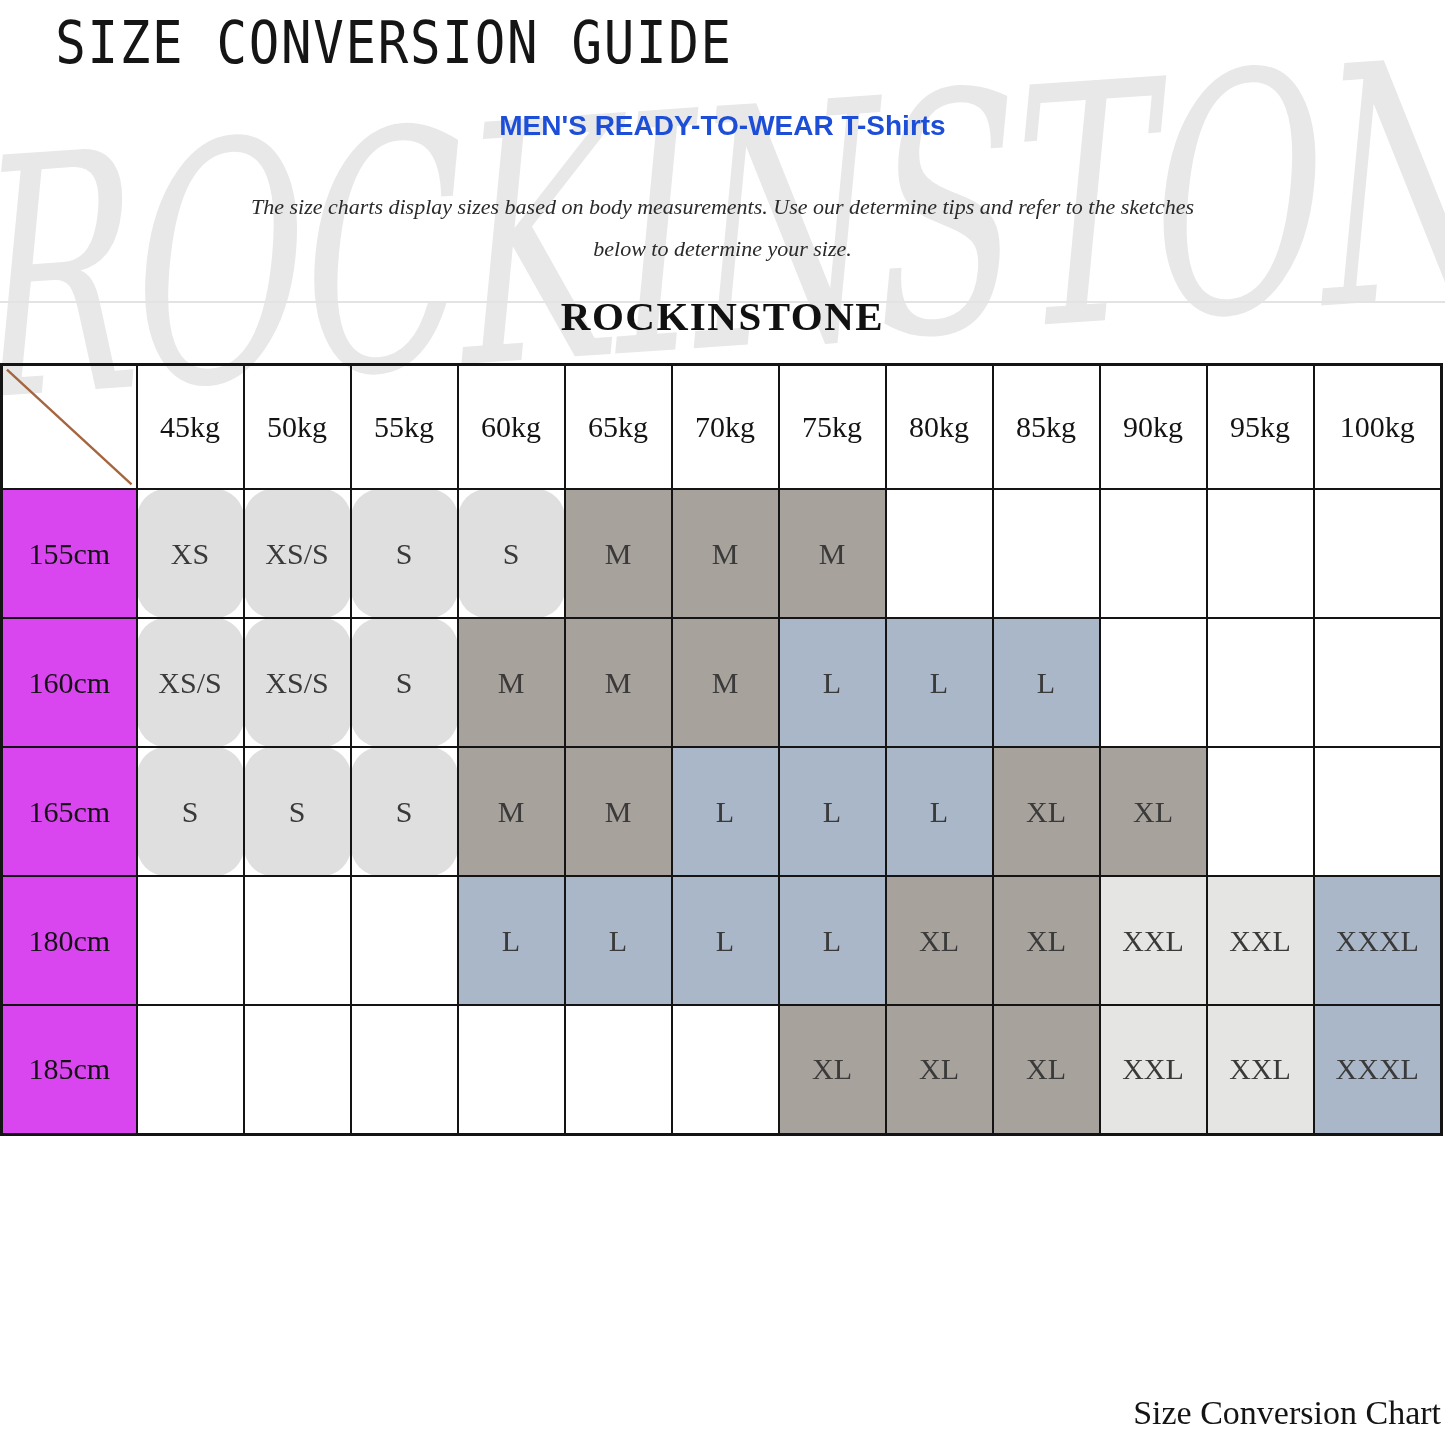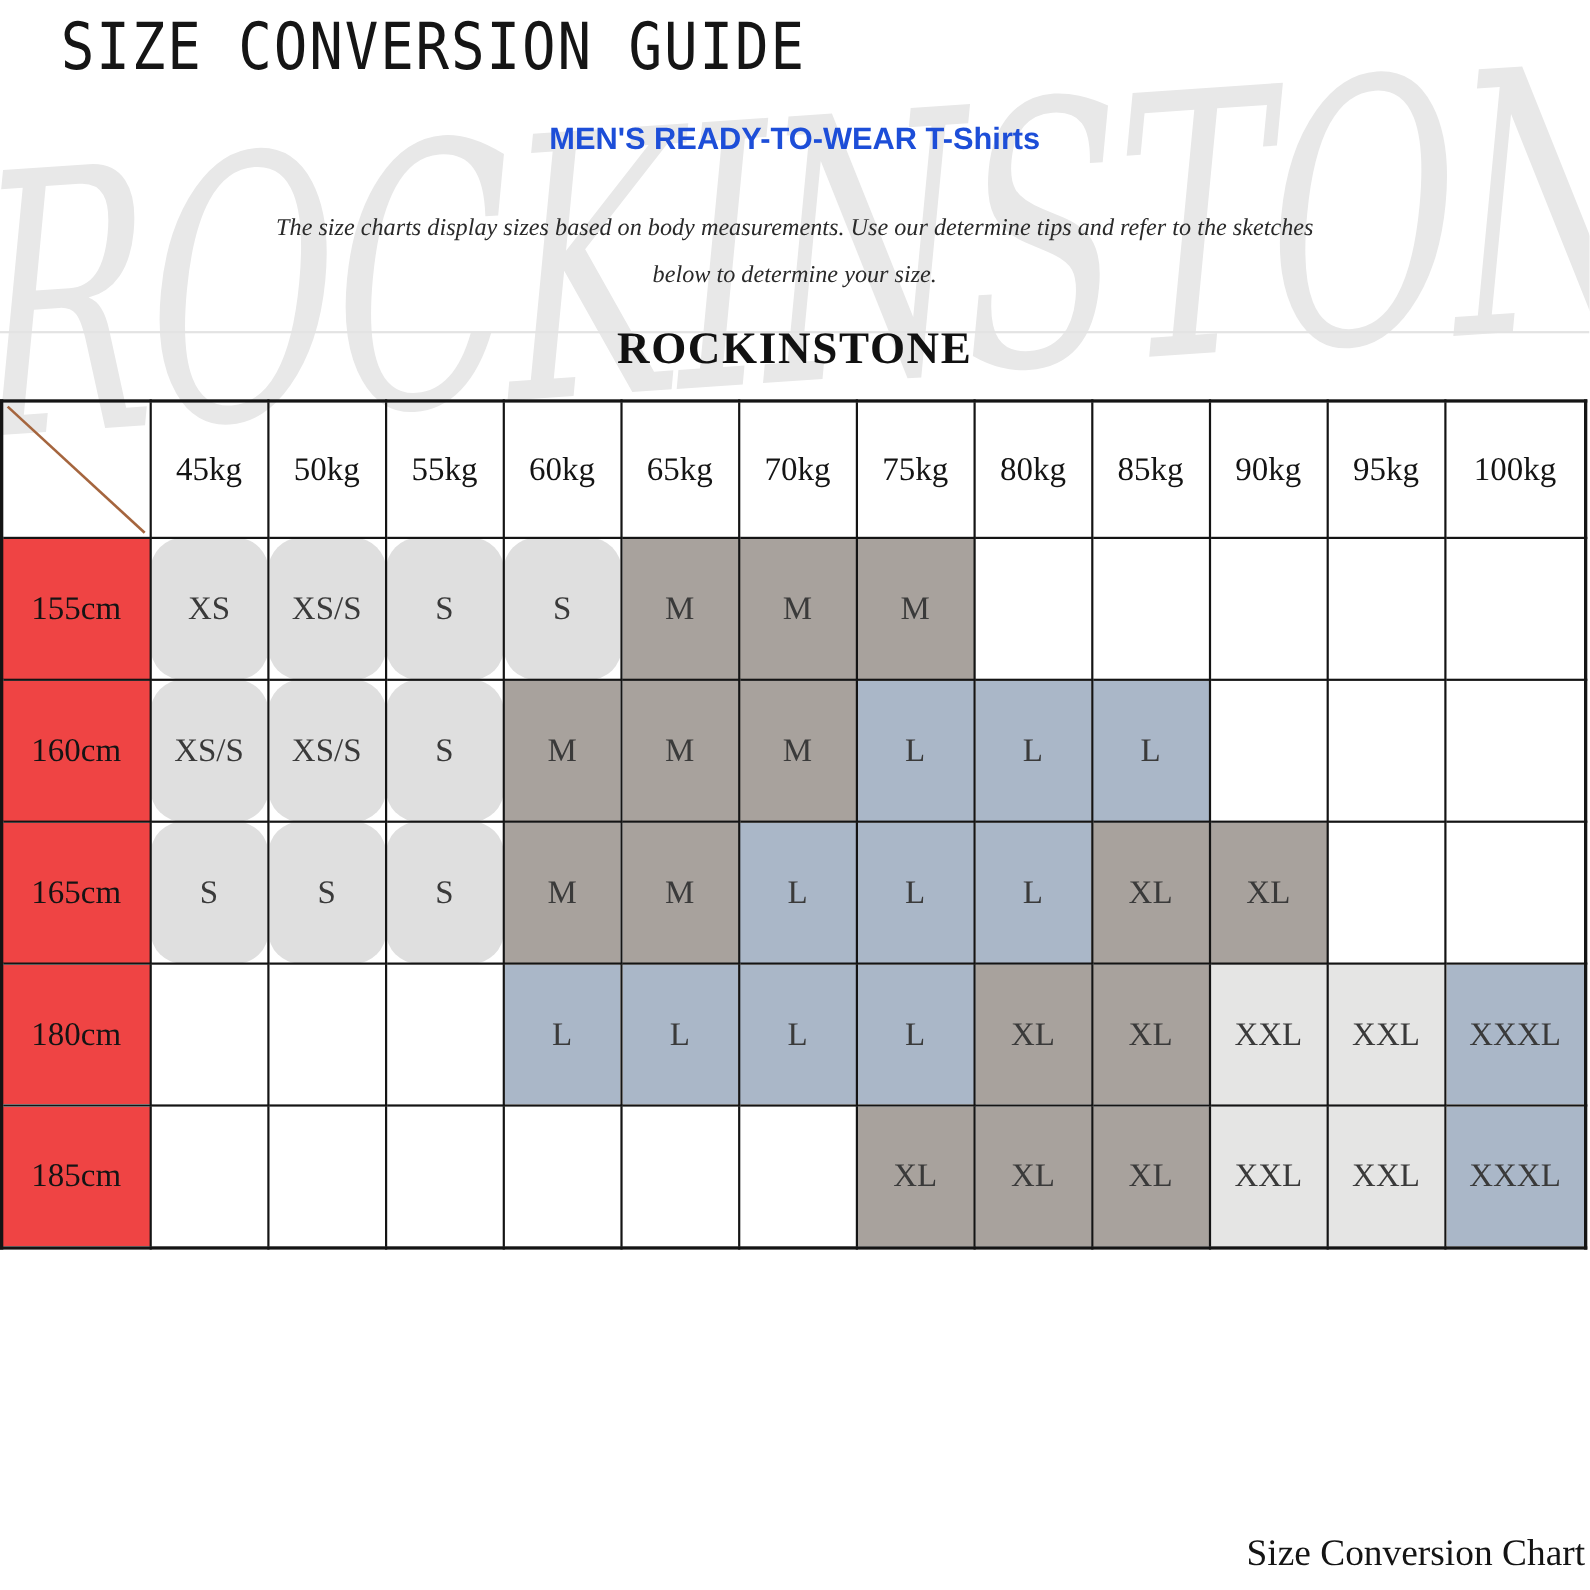--- a/index.html
+++ b/index.html
@@ -102,21 +102,21 @@
     font-weight: normal;
     overflow: hidden;
   }
   .size-table thead th {
     height: 122px;
     background: transparent; 
     color: #141414;
   }
   .size-table tbody tr { height: 129px; }
   .size-table tbody th.rowlabel {
-    background: #ef4444;
+    background: #d946ef;
     color: #141414;
     font-weight: normal;
   }
   .size-table tbody td { color: #3a3a3a; }
 
   .tone-none    { background: #ffffff; }
   .tone-light   { background: var(--light); border-radius: 29px; }
   .tone-taupe   { background: var(--taupe); }
   .tone-blue    { background: var(--blue); }
   .tone-lighter { background: var(--lighter); }

